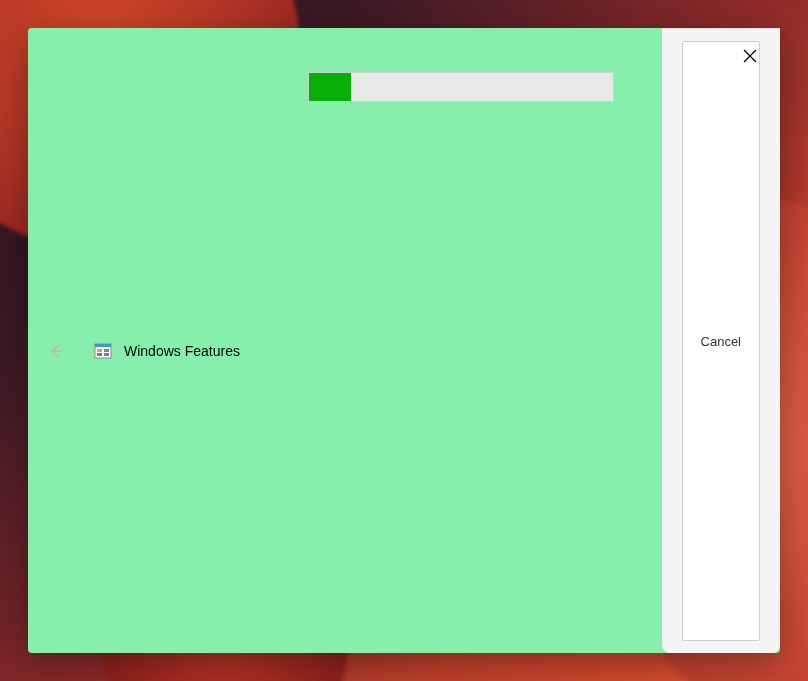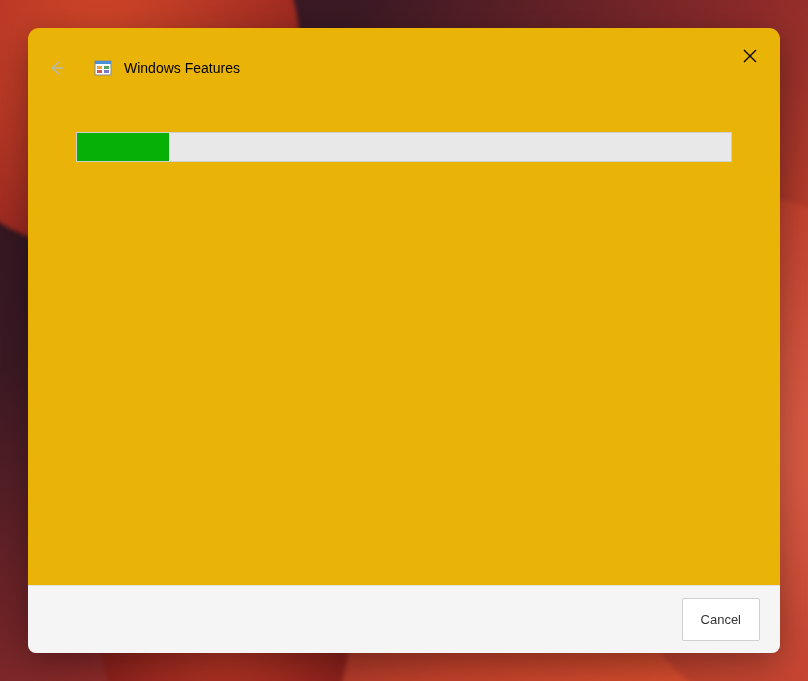--- a/index.html
+++ b/index.html
@@ -49,25 +49,24 @@
       left: 100px;
       border-radius: 45%;
     }
 
     .dialog {
       position: absolute;
       top: 28px;
       left: 28px;
       right: 28px;
       bottom: 28px;
-      background: #eab308;
-      border-radius: 11px;
+      background: #86efac;
+      border-radius: 4px;
       box-shadow: 0 10px 40px rgba(0, 0, 0, 0.4);
       display: flex;
-      flex-direction: column;
     }
 
     .close-btn {
       position: absolute;
       top: 16px;
       right: 18px;
       width: 24px;
       height: 24px;
       display: flex;
       align-items: center;

